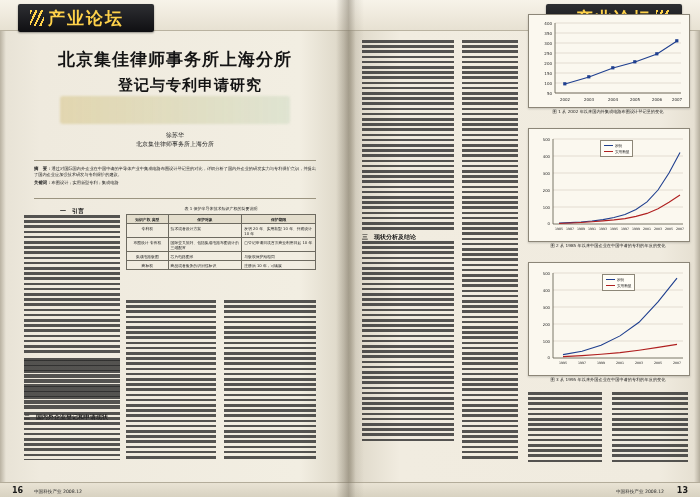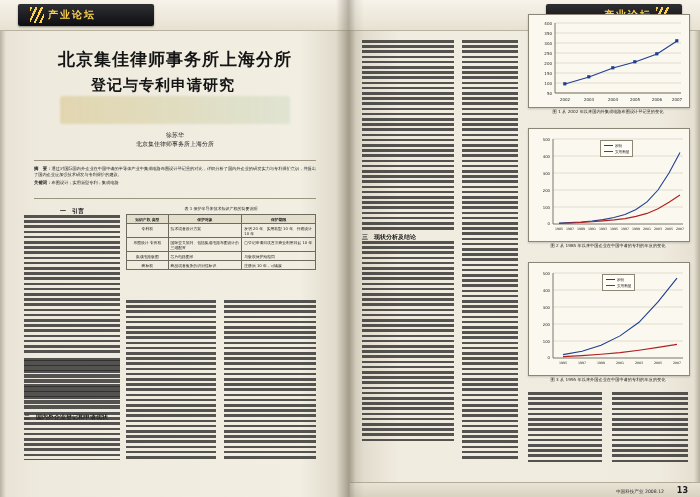--- a/index.html
+++ b/index.html
@@ -22,28 +22,28 @@
   .left{left:0;width:350px;}
   .right{left:350px;width:350px;}
 
   
   .hdr{
     position:absolute;top:0;height:30px;left:0;right:0;
     background:linear-gradient(180deg,#f7f3e9,#e7e1d2);
     border-bottom:1px solid #b9b2a0;
   }
   .hdr-band{
-    position:absolute;top:4px;height:22px;
+    position:absolute;top:4px;height:28px;
     background:linear-gradient(180deg,#2e2f33,#0f0f12);
     border-radius:2px;
     display:flex;align-items:center;
     padding:0 8px;
     color:#ffd24a;
     font-weight:bold;
-    font-size:10px;
+    font-size:17px;
     letter-spacing:2px;
     box-shadow:0 1px 2px rgba(0,0,0,.4);
   }
   .hdr-band.l{left:18px;width:120px;}
   .hdr-band.r{right:18px;width:120px;justify-content:flex-end;}
   .slash{
     display:inline-block;width:14px;height:16px;
     background:repeating-linear-gradient(115deg,#ffd24a 0 2px,transparent 2px 5px);
     margin:0 4px;
   }
@@ -55,21 +55,21 @@
       repeating-linear-gradient(180deg,
         rgba(40,40,40,.78) 0 2.6px, transparent 2.6px 5.2px);
     display:block;
   }
 
   .title1{
     position:absolute;left:40px;top:48px;width:270px;text-align:center;
     font-size:17px;font-weight:bold;color:#141414;letter-spacing:1px;
   }
   .title2{
-    position:absolute;left:28px;top:76px;width:270px;text-align:center;
+    position:absolute;left:55px;top:76px;width:270px;text-align:center;
     font-size:15px;font-weight:bold;color:#141414;letter-spacing:1px;
   }
   .ghost{
     position:absolute;left:60px;top:96px;width:230px;height:28px;
     background:linear-gradient(90deg,rgba(210,190,120,.45),rgba(190,210,180,.35));
     filter:blur(1px);border-radius:3px;
   }
   .author{
     position:absolute;left:40px;top:130px;width:270px;text-align:center;
     font-size:6px;color:#222;line-height:9px;
@@ -210,20 +210,24 @@
     <div class="col" style="left:126px;top:300px;width:90px;">
       <span class="fake" style="height:160px;"></span>
     </div>
     <div class="col" style="left:224px;top:300px;width:92px;">
       <span class="fake" style="height:160px;"></span>
     </div>
     <div class="col" style="left:24px;top:360px;width:96px;">
       <span class="fake" style="height:100px;"></span>
     </div>
 
+    <div class="foot">
+      <div class="pg" style="left:12px;">16</div>
+      <div class="jr" style="left:34px;">中国科技产业  2008.12</div>
+    </div>
   </div>
 
   <div class="page right">
 
     <div class="hdr">
       <div class="hdr-band r">
         <span>产业论坛</span>
         <span class="slash"></span>
       </div>
     </div>

